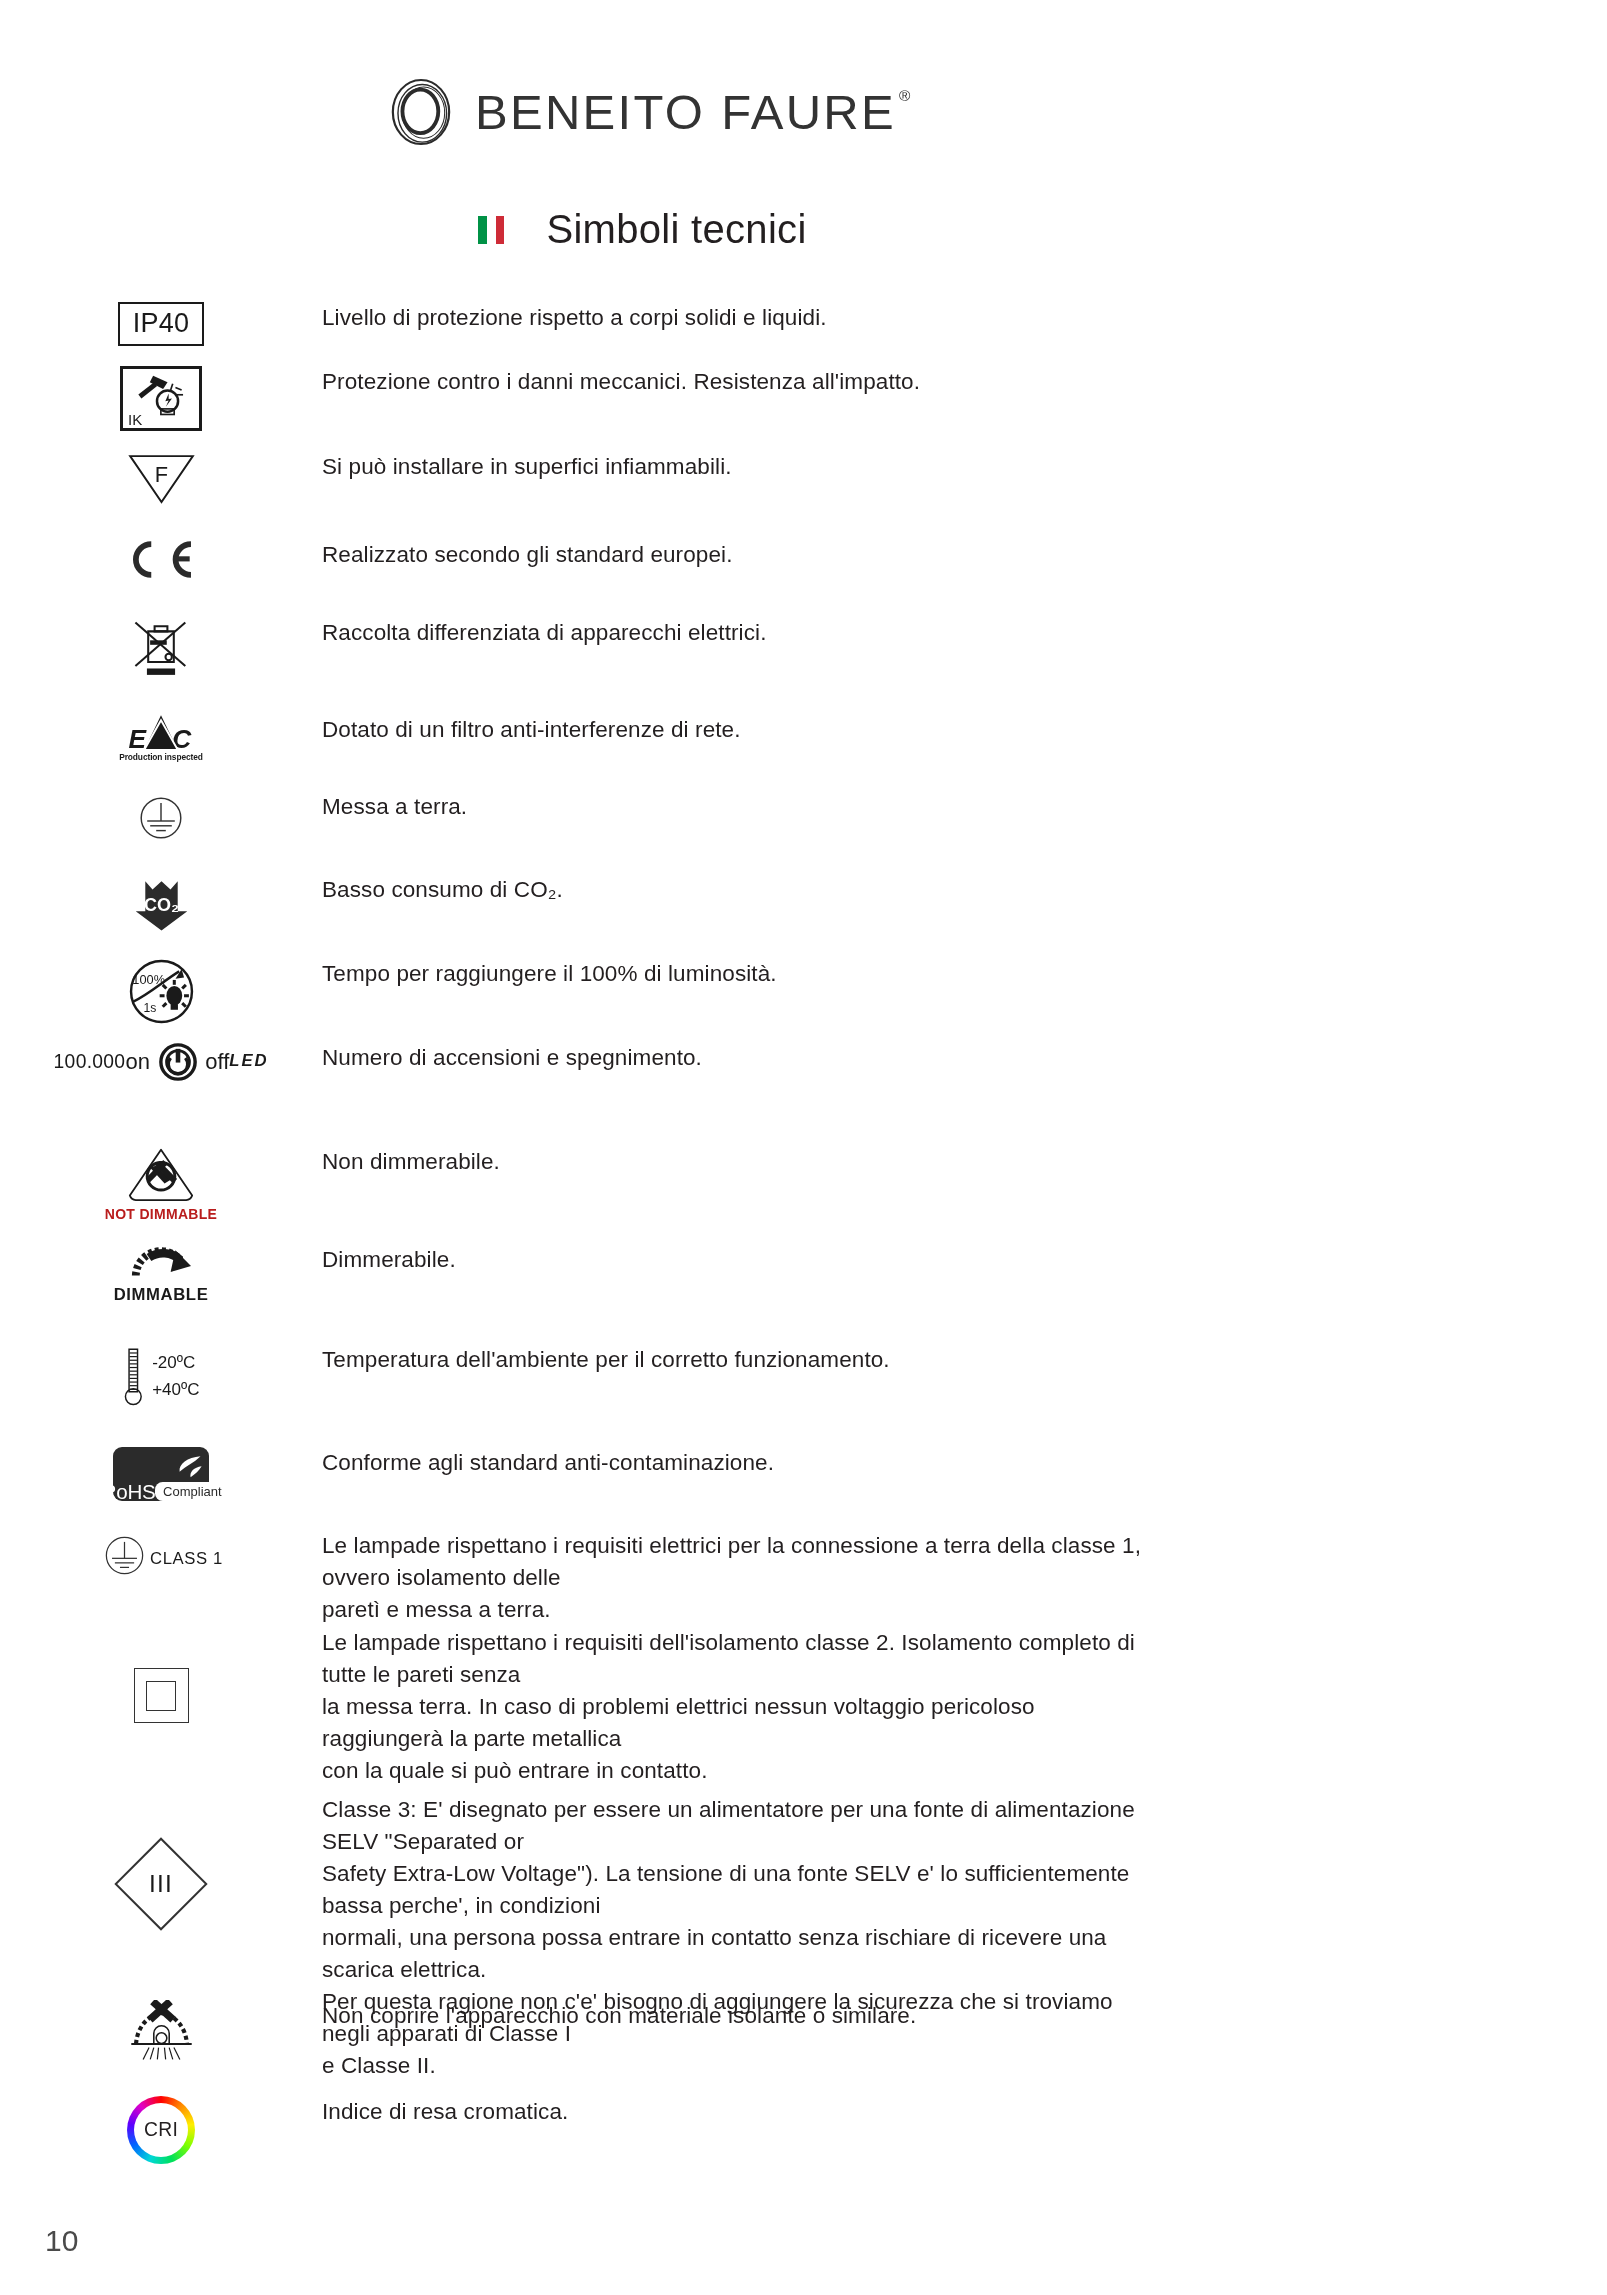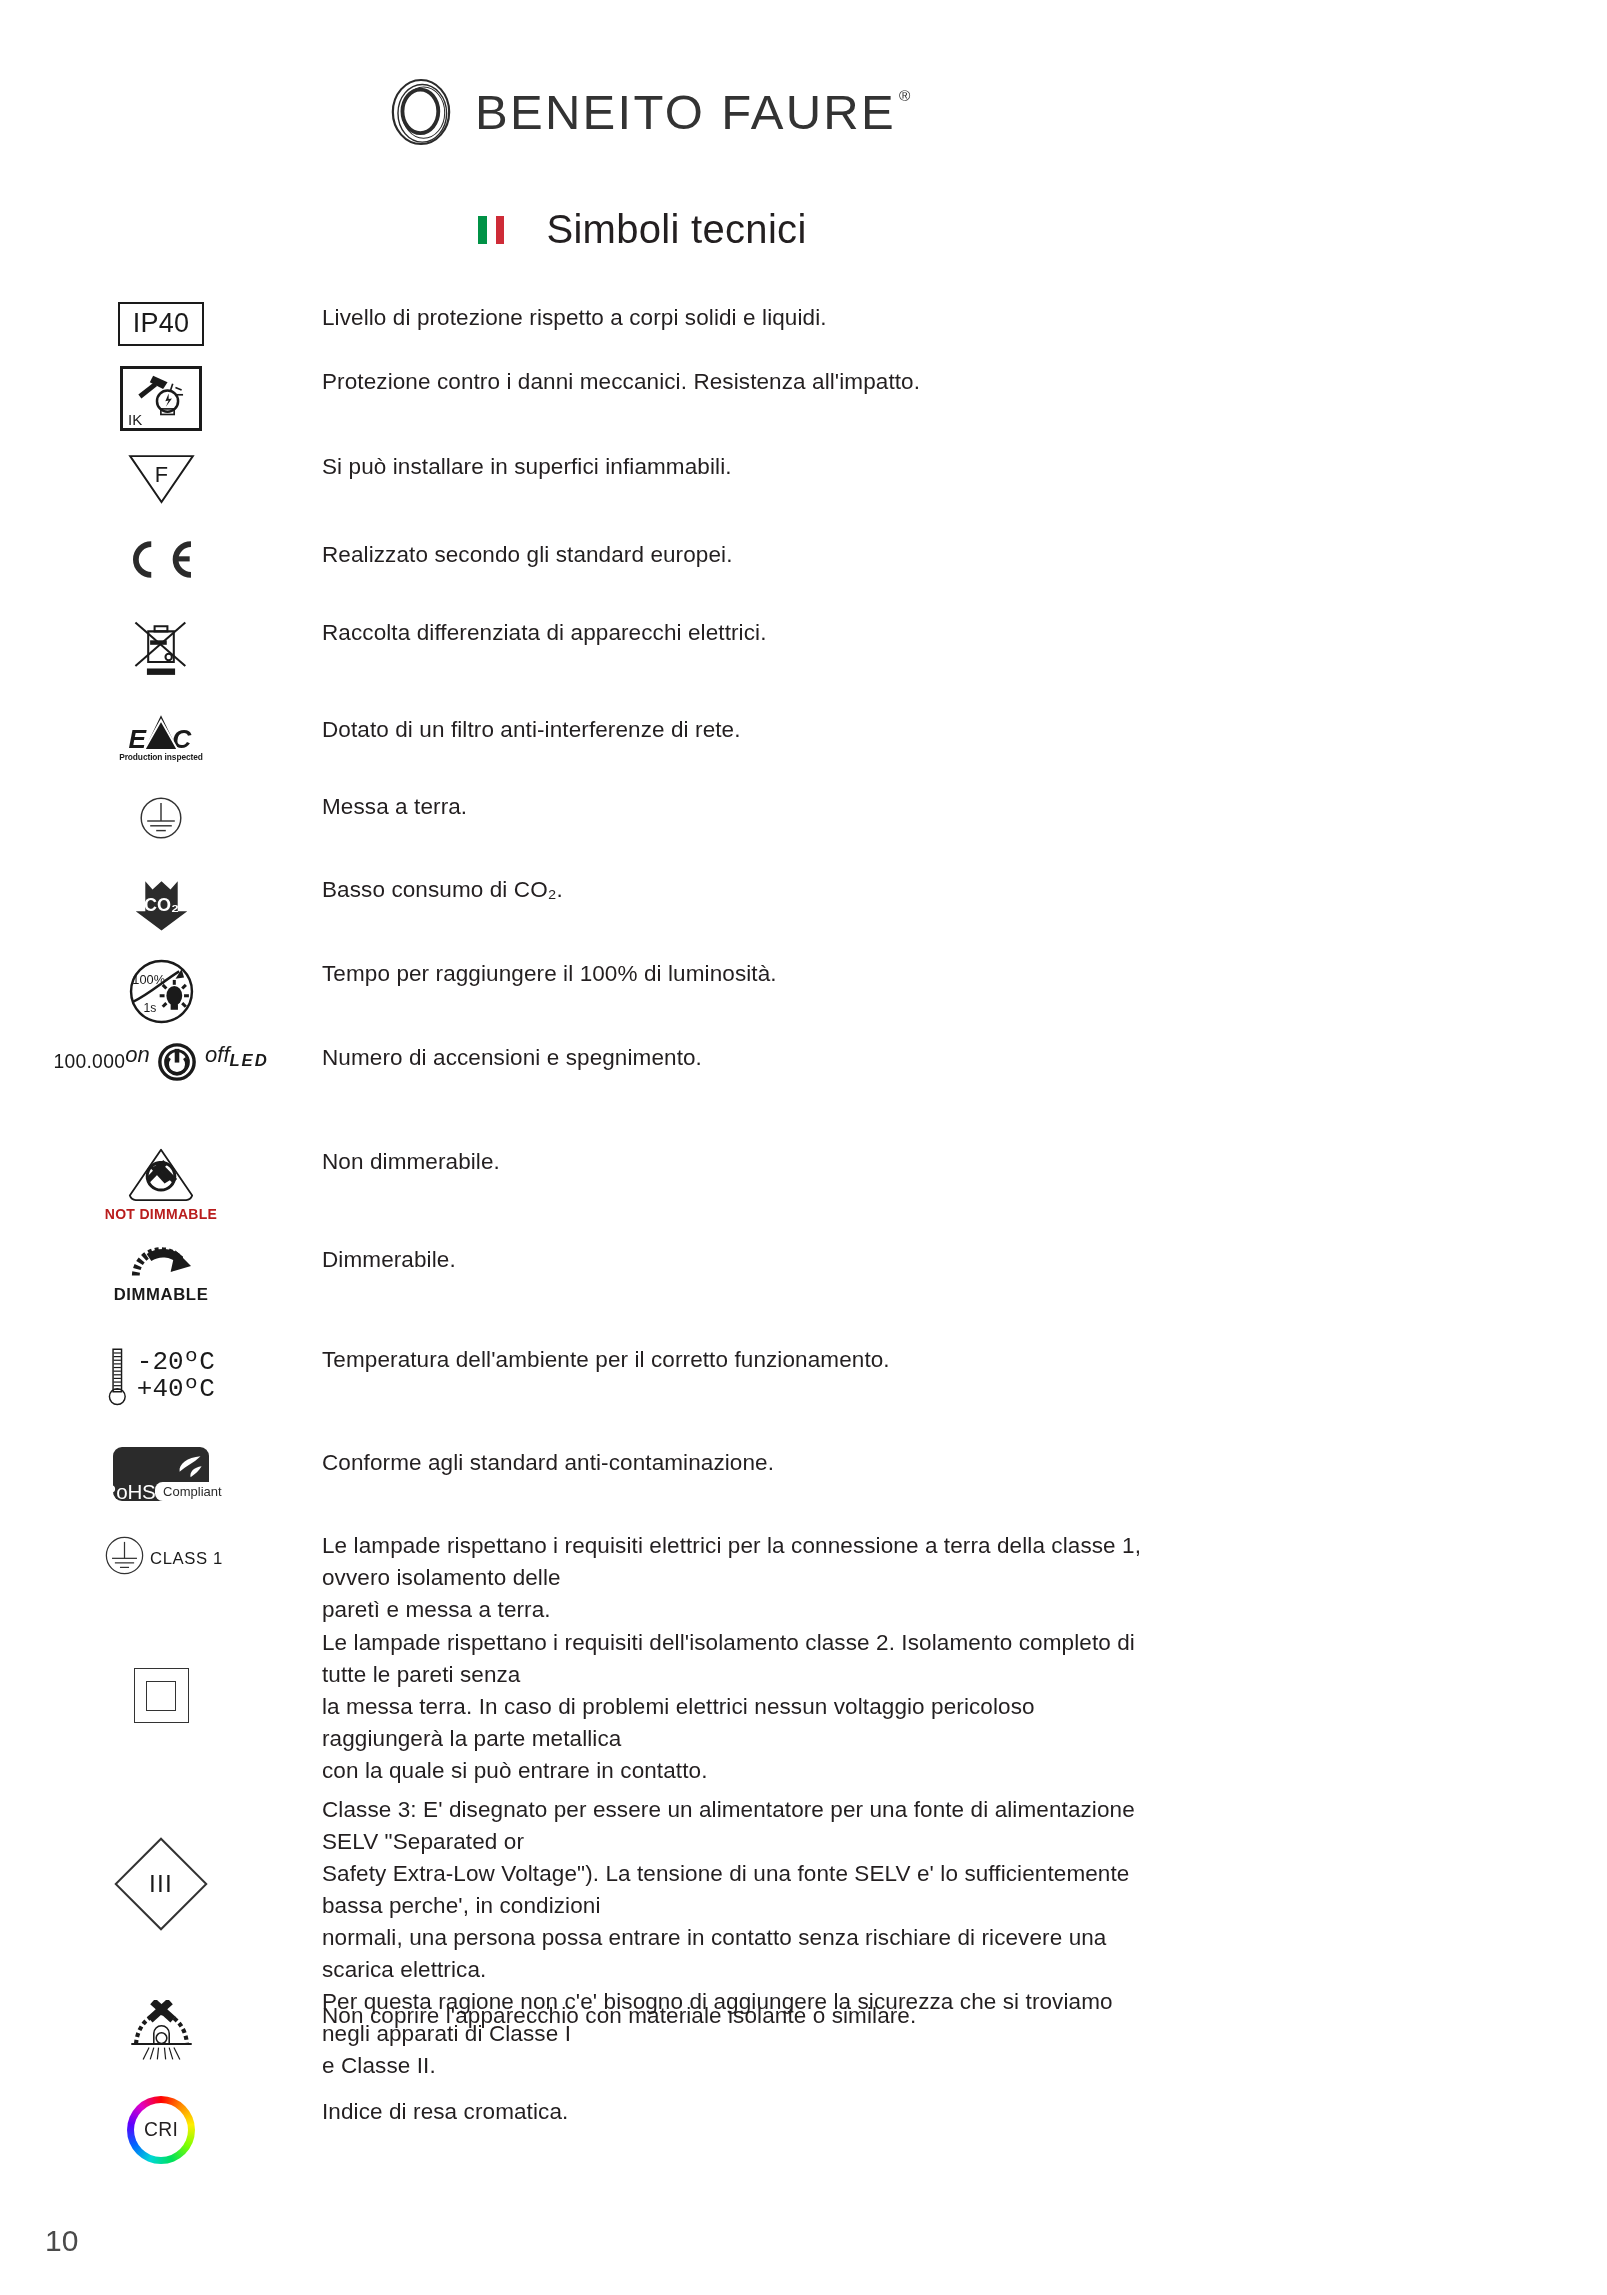--- a/index.html
+++ b/index.html
@@ -141,24 +141,23 @@
     margin-top: -3.9px;
   }
   .counter-top {
     font-size: 19.3px;
     color: #1a1a1a;
     text-align: center;
     letter-spacing: 0.3px;
   }
   .counter-mid {
     display: flex;
-    align-items: flex-start;
+    align-items: center;
     justify-content: center;
     gap: 7.7px;
-    font-style: italic;
   }
   .onoff-word {
     font-size: 22px;
     color: #1a1a1a;
   }
   .led-word {
     font-size: 16.7px;
     font-style: italic;
     font-weight: bold;
     letter-spacing: 1.9px;
@@ -179,24 +178,23 @@
     letter-spacing: 0.6px;
     color: #1a1a1a;
     text-align: center;
   }
   .temp-wrap {
     display: flex;
     align-items: center;
     gap: 9px;
   }
   .temp-vals {
-    font-size: 26px;
+    font-size: 17px;
     line-height: 27px;
     color: #1a1a1a;
-    font-family: Liberation Mono, monospace;
   }
   .rohs-badge {
     width: 96px;
     height: 54px;
     border-radius: 9px;
     background: #2b2b2b;
     position: relative;
     display: flex;
     align-items: flex-end;
     justify-content: center;

